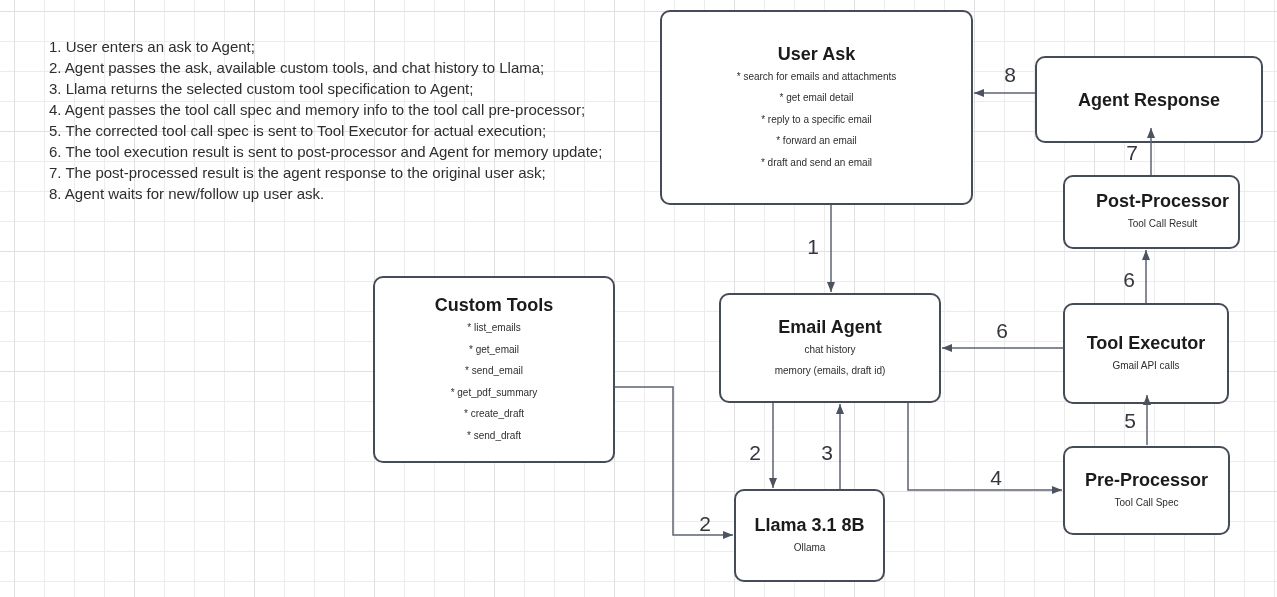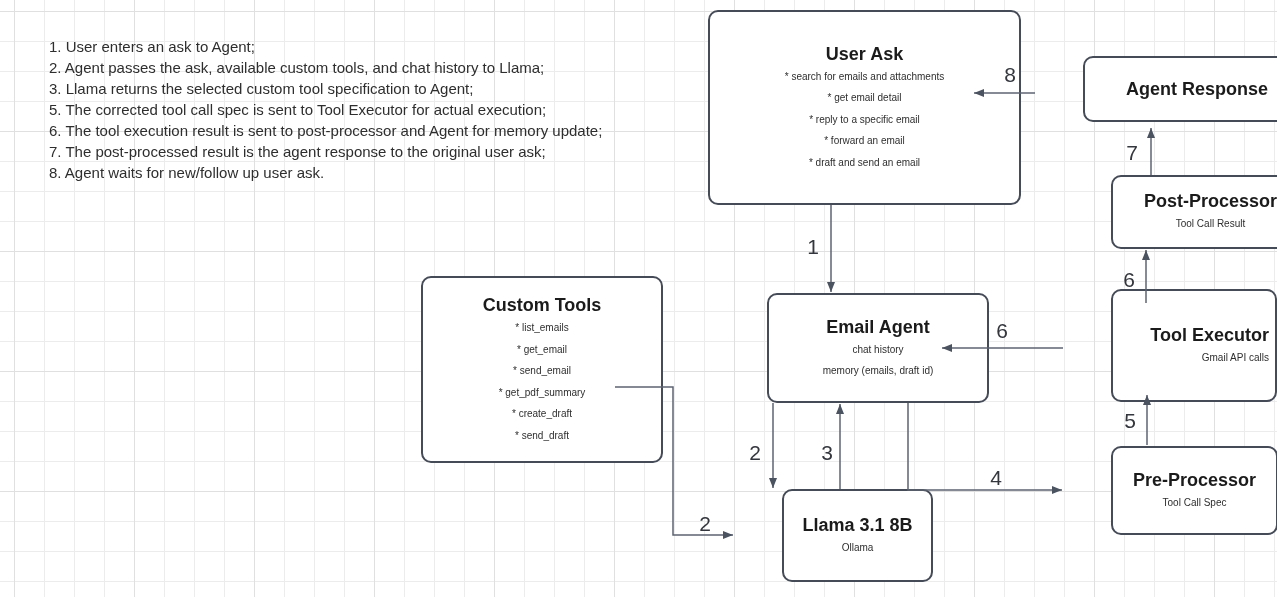--- a/index.html
+++ b/index.html
@@ -40,40 +40,39 @@
     position: absolute;
     background: #ffffff;
     border: 2px solid #454b57;
     border-radius: 10px;
     display: flex;
     flex-direction: column;
     align-items: center;
     justify-content: center;
     text-align: center;
     padding: 4px 6px;
-    margin-left: 48px;
   }
   .node-title {
     font-size: 18px;
     font-weight: bold;
     line-height: 24px;
     color: #1b1b1b;
     white-space: nowrap;
   }
   .node-line {
     font-size: 10px;
     line-height: 21.5px;
     color: #2e2e2e;
     white-space: nowrap;
   }
 
   #node-user-ask       { left: 660px;  top: 10px;  width: 313px; height: 195px; }
-  #node-agent-response { left: 1035px; top: 56px;  width: 228px; height: 66px;  }
+  #node-agent-response { left: 1035px; top: 56px;  width: 228px; height: 87px;  }
   #node-post-processor { left: 1063px; top: 175px; width: 177px; height: 74px; padding-left: 28px;  }
-  #node-tool-executor  { left: 1063px; top: 289px; width: 166px; height: 113px; align-items: flex-end;  }
+  #node-tool-executor  { left: 1063px; top: 303px; width: 166px; height: 101px;  }
   #node-pre-processor  { left: 1063px; top: 446px; width: 167px; height: 89px;  }
   #node-email-agent    { left: 719px;  top: 293px; width: 222px; height: 110px; }
   #node-custom-tools   { left: 373px;  top: 276px; width: 242px; height: 187px; }
   #node-llama          { left: 734px;  top: 489px; width: 151px; height: 93px;  }
 
   
   #edge-layer {
     position: absolute;
     left: 0; top: 0;
     width: 1277px; height: 597px;
@@ -93,20 +92,21 @@
 </style>
 </head>
 <body>
 
 <div class="stage">
 
   <div class="notes">
     <div class="note-line">1. User enters an ask to Agent;</div>
     <div class="note-line">2. Agent passes the ask, available custom tools, and chat history to Llama;</div>
     <div class="note-line">3. Llama returns the selected custom tool specification to Agent;</div>
+    <div class="note-line">4. Agent passes the tool call spec and memory info to the tool call pre-processor;</div>
     <div class="note-line">5. The corrected tool call spec is sent to Tool Executor for actual execution;</div>
     <div class="note-line">6. The tool execution result is sent to post-processor and Agent for memory update;</div>
     <div class="note-line">7. The post-processed result is the agent response to the original user ask;</div>
     <div class="note-line">8. Agent waits for new/follow up user ask.</div>
   </div>
 
   <div class="node" id="node-user-ask">
     <div class="node-title">User Ask</div>
     <div class="node-line">* search for emails and attachments</div>
     <div class="node-line">* get email detail</div>

